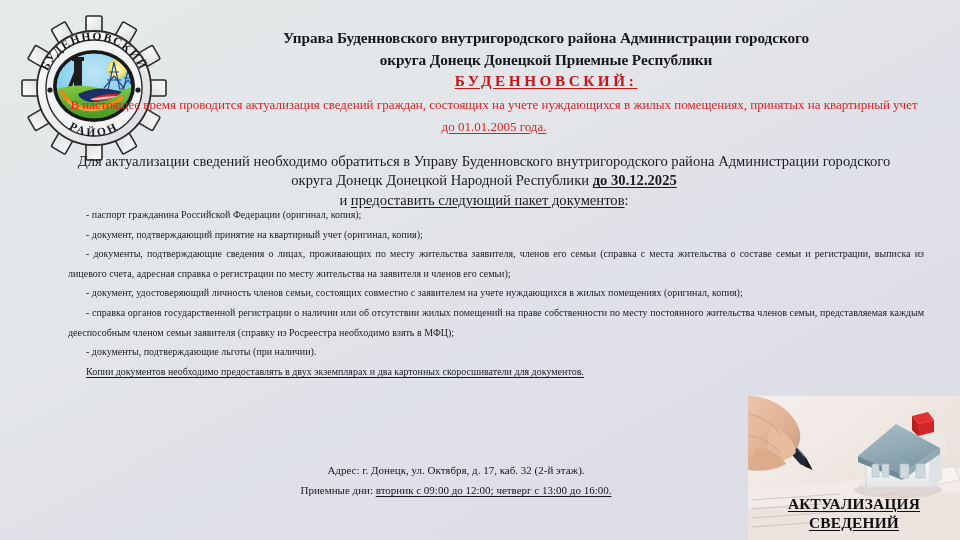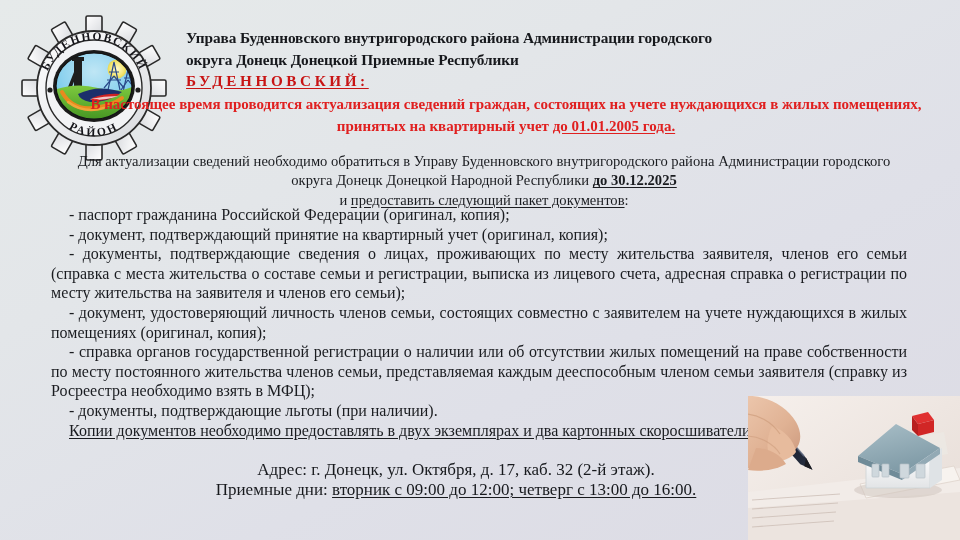--- a/index.html
+++ b/index.html
@@ -29,23 +29,24 @@
     left: 18px;
     top: 14px;
     width: 152px;
     height: 148px;
   }
   .emblem-wrap svg { display: block; }
 
   
   .header-block {
     position: absolute;
-    left: 186px;
+    left: 196px;
     top: 27px;
     width: 700px;
+    text-align: center;
   }
   .header-line {
     font-size: 15.3px;
     font-weight: bold;
     color: #16181c;
     line-height: 21.5px;
     letter-spacing: -0.1px;
   }
   .informs {
     margin-top: 2px;
@@ -53,27 +54,27 @@
     font-weight: bold;
     color: #c81414;
     letter-spacing: 3.6px;
     text-decoration: underline;
     text-underline-offset: 2px;
   }
 
   
   .red-notice {
     position: absolute;
-    left: 76px;
+    left: 64px;
     top: 94px;
     width: 860px;
     text-align: center;
     color: #e02020;
-    font-weight: bold;
-    font-size: 15px;
+    font-weight: normal;
+    font-size: 13px;
     line-height: 21.5px;
   }
   .red-notice .u { text-decoration: underline; text-underline-offset: 1.5px; }
 
   
   .intro {
     position: absolute;
     left: 56px;
     top: 152px;
     width: 856px;
@@ -81,25 +82,25 @@
     color: #1a1c20;
     font-size: 14.6px;
     line-height: 19.4px;
   }
   .intro b { font-weight: bold; }
   .intro .u { text-decoration: underline; text-underline-offset: 1.5px; }
 
   
   .doc-list {
     position: absolute;
-    left: 51px;
+    left: 68px;
     top: 205px;
     width: 856px;
     color: #1a1c20;
-    font-size: 16px;
+    font-size: 10px;
     line-height: 19.6px;
   }
   .doc-item {
     text-align: justify;
     text-indent: 18px;
     margin: 0;
   }
   .doc-item.short { text-align: left; }
 
   .copies-note {
@@ -111,21 +112,21 @@
   }
 
   
   .footer {
     position: absolute;
     left: 56px;
     top: 460px;
     width: 800px;
     text-align: center;
     color: #17191d;
-    font-size: 17px;
+    font-size: 11px;
     line-height: 20px;
   }
   .footer .u { text-decoration: underline; text-underline-offset: 1.5px; }
 
   
   .photo {
     position: absolute;
     left: 748px;
     top: 396px;
     width: 212px;
@@ -361,15 +362,19 @@
 
       <g>
         <path d="M-6 0 C 14 -2, 38 8, 48 26 C 56 40, 52 52, 42 58 C 30 66, 16 70, 2 72 L -20 74 L -20 -4 Z" fill="url(#skinG)"></path>
         <path d="M24 30 C 36 34, 46 44, 48 56 C 44 62, 34 66, 24 66 C 18 58, 18 42, 24 30 Z" fill="#e7bb9d"></path>
         <path d="M8 52 C 20 52, 32 58, 38 68 C 28 74, 12 76, 0 74 Z" fill="#dcab8c"></path>
         <path d="M-4 18 C 10 18, 24 26, 32 38" stroke="#c99877" stroke-width="1.2" fill="none" opacity="0.6"></path>
         <path d="M-2 40 C 12 40, 26 48, 32 58" stroke="#c99877" stroke-width="1.1" fill="none" opacity="0.5"></path>
       </g>
     </svg>
 
+    <div class="photo-caption">
+      <span>АКТУАЛИЗАЦИЯ</span><br>
+      <span>СВЕДЕНИЙ</span>
+    </div>
   </div>
 
 </div>
 
 </body></html>

